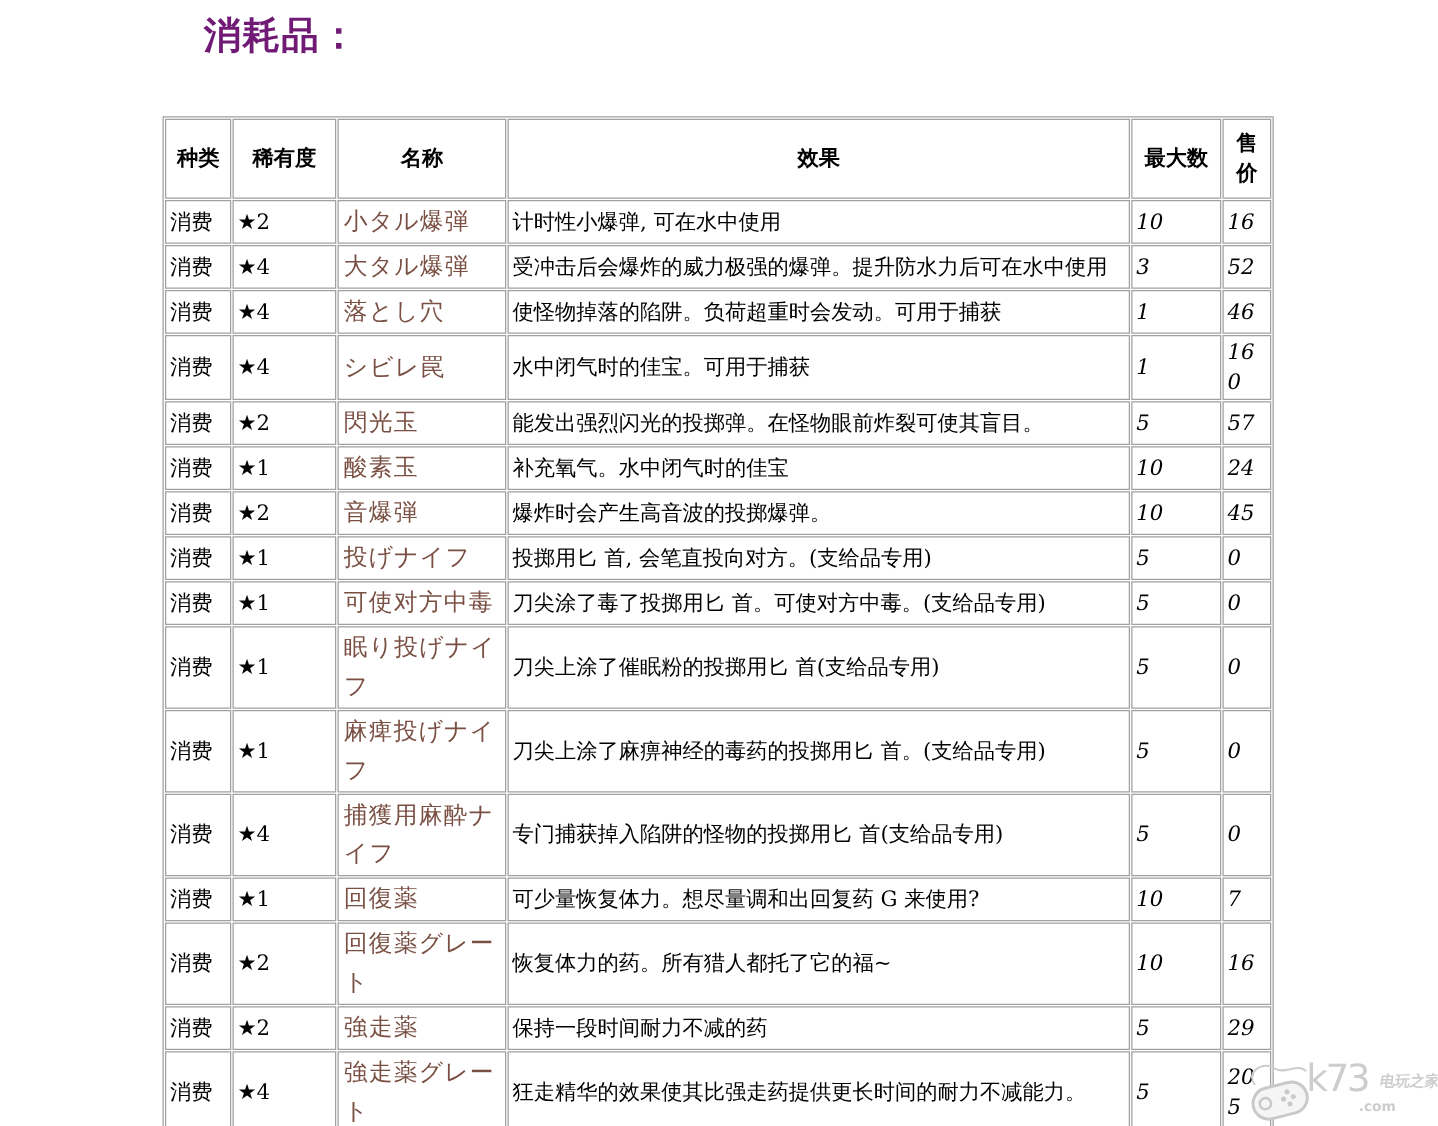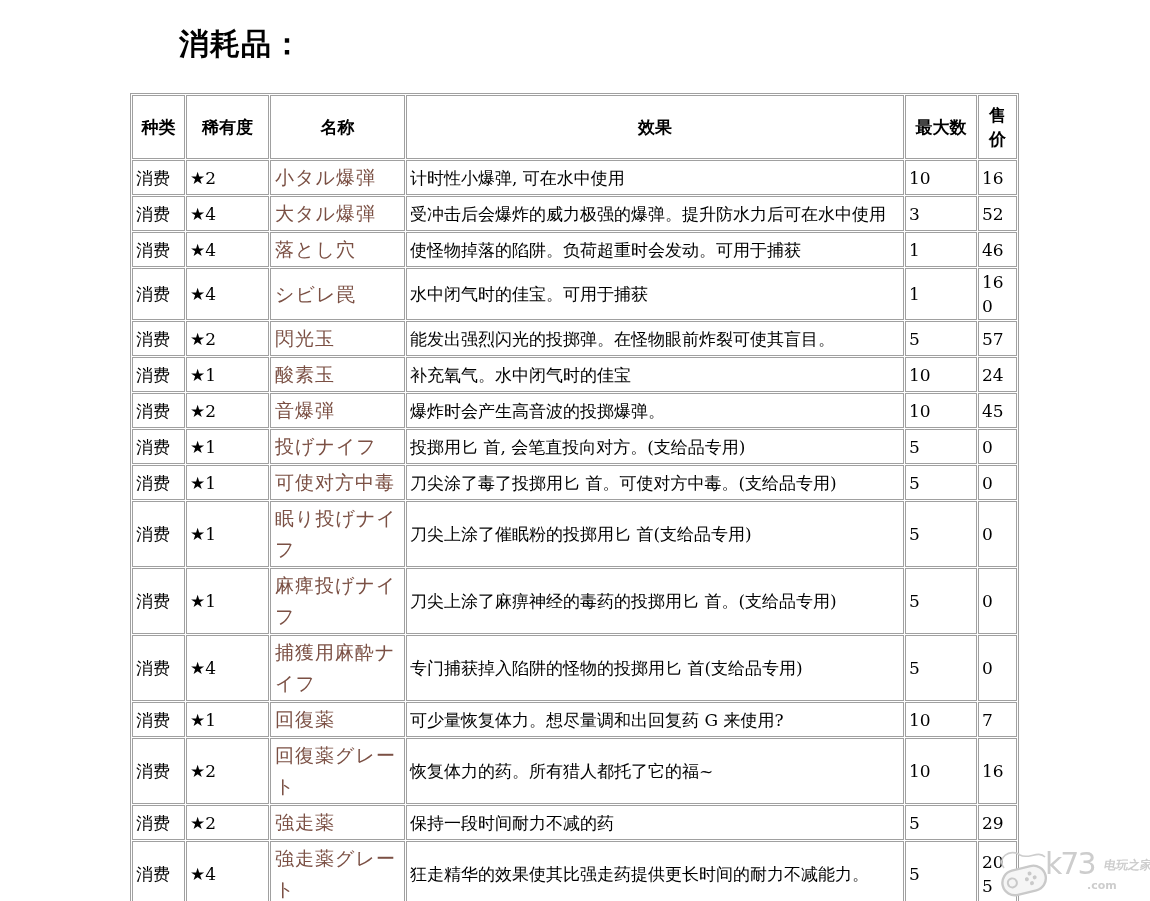--- a/index.html
+++ b/index.html
@@ -7,25 +7,25 @@
     width: 1150px; height: 901px;
     background: #ffffff;
     overflow: hidden;
     position: relative;
     font-family: "DejaVu Serif", "Liberation Serif", serif;
     color: #000000;
   }
   .page-title {
     position: absolute;
     left: 163px; top: 8px;
-    margin: 16px;
+    margin: 0;
     font-size: 30px;
     font-weight: bold;
     letter-spacing: 1px;
-    color: #000000;
+    color: #701a75;
   }
   table.items-table {
     position: absolute;
     left: 130px; top: 93px;
     table-layout: fixed;
     border-collapse: separate;
     border-spacing: 1px;
     border: 1px solid #a0a0a0;
     background: #ffffff;
   }
@@ -54,21 +54,21 @@
   td.c-name {
     font-size: 19px;
     line-height: 31px;
     padding-left: 4px;
     letter-spacing: 1px;
     color: #7b5044;
     cursor: pointer;
     margin-left: 18px;
   }
   td.c-effect { padding-left: 3px; }
-  td.c-max, td.c-price { padding-left: 3px; }
+  td.c-max, td.c-price { padding-left: 3px; font-style: italic; }
 
   
   .watermark {
     position: absolute;
     left: 998px; top: 842px;
     width: 152px; height: 58px;
     color: #cdcdcd;
   }
   .wm-icon { position: absolute; left: 0; top: 6px; }
   .wm-brand {

